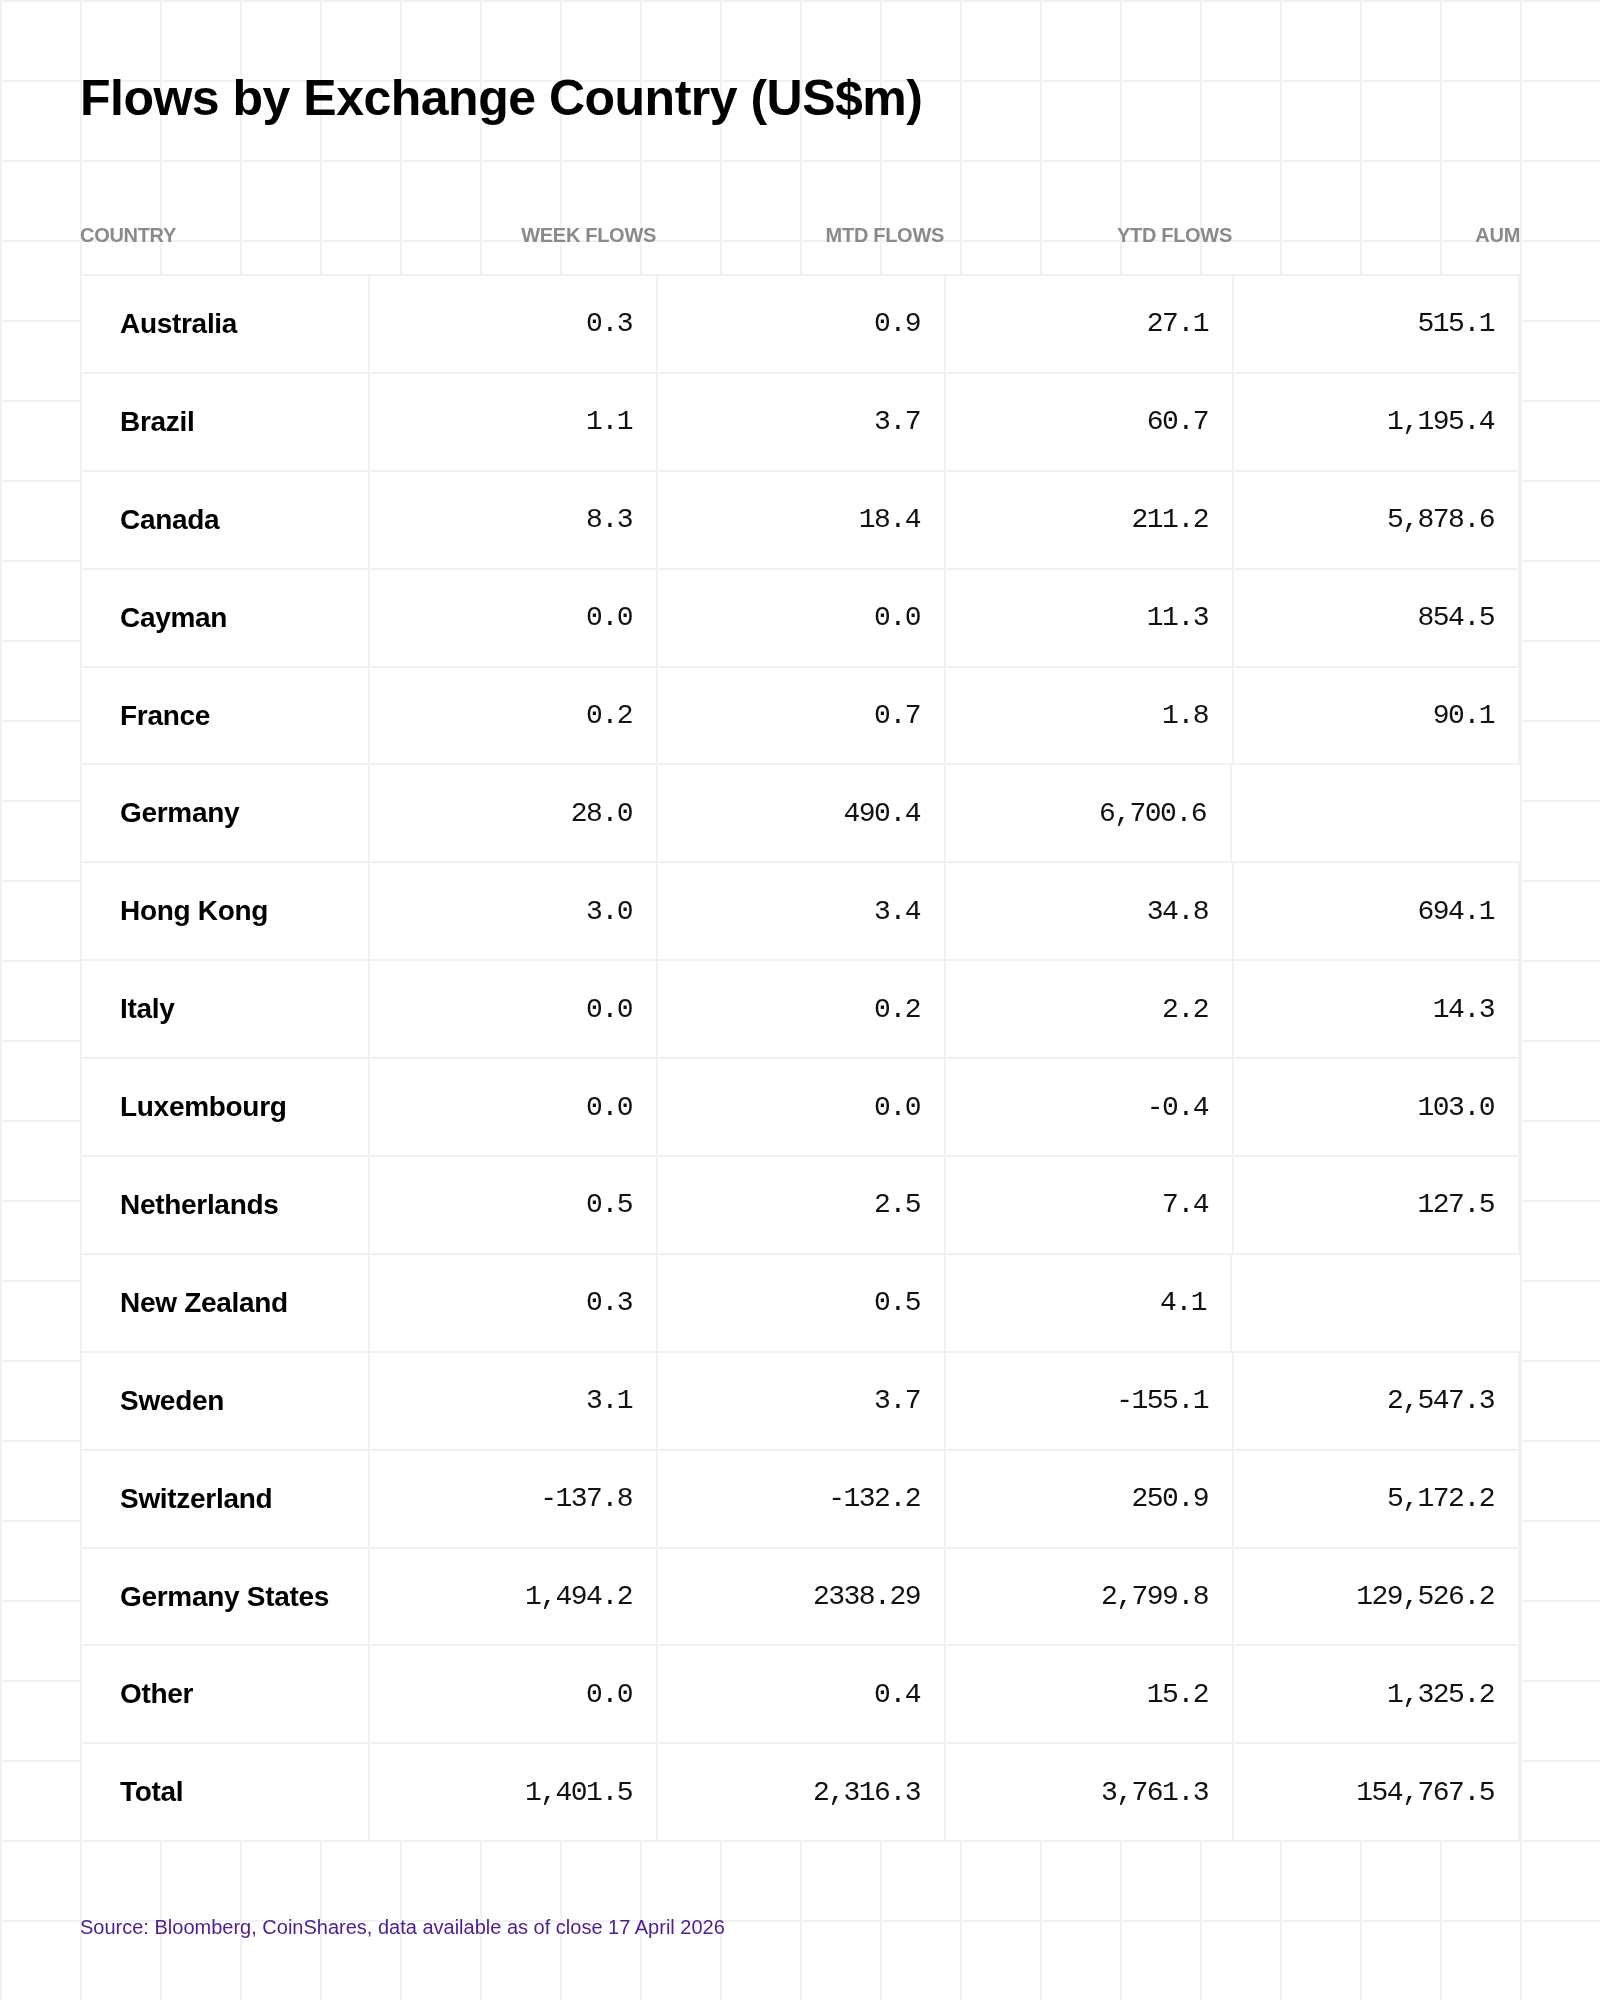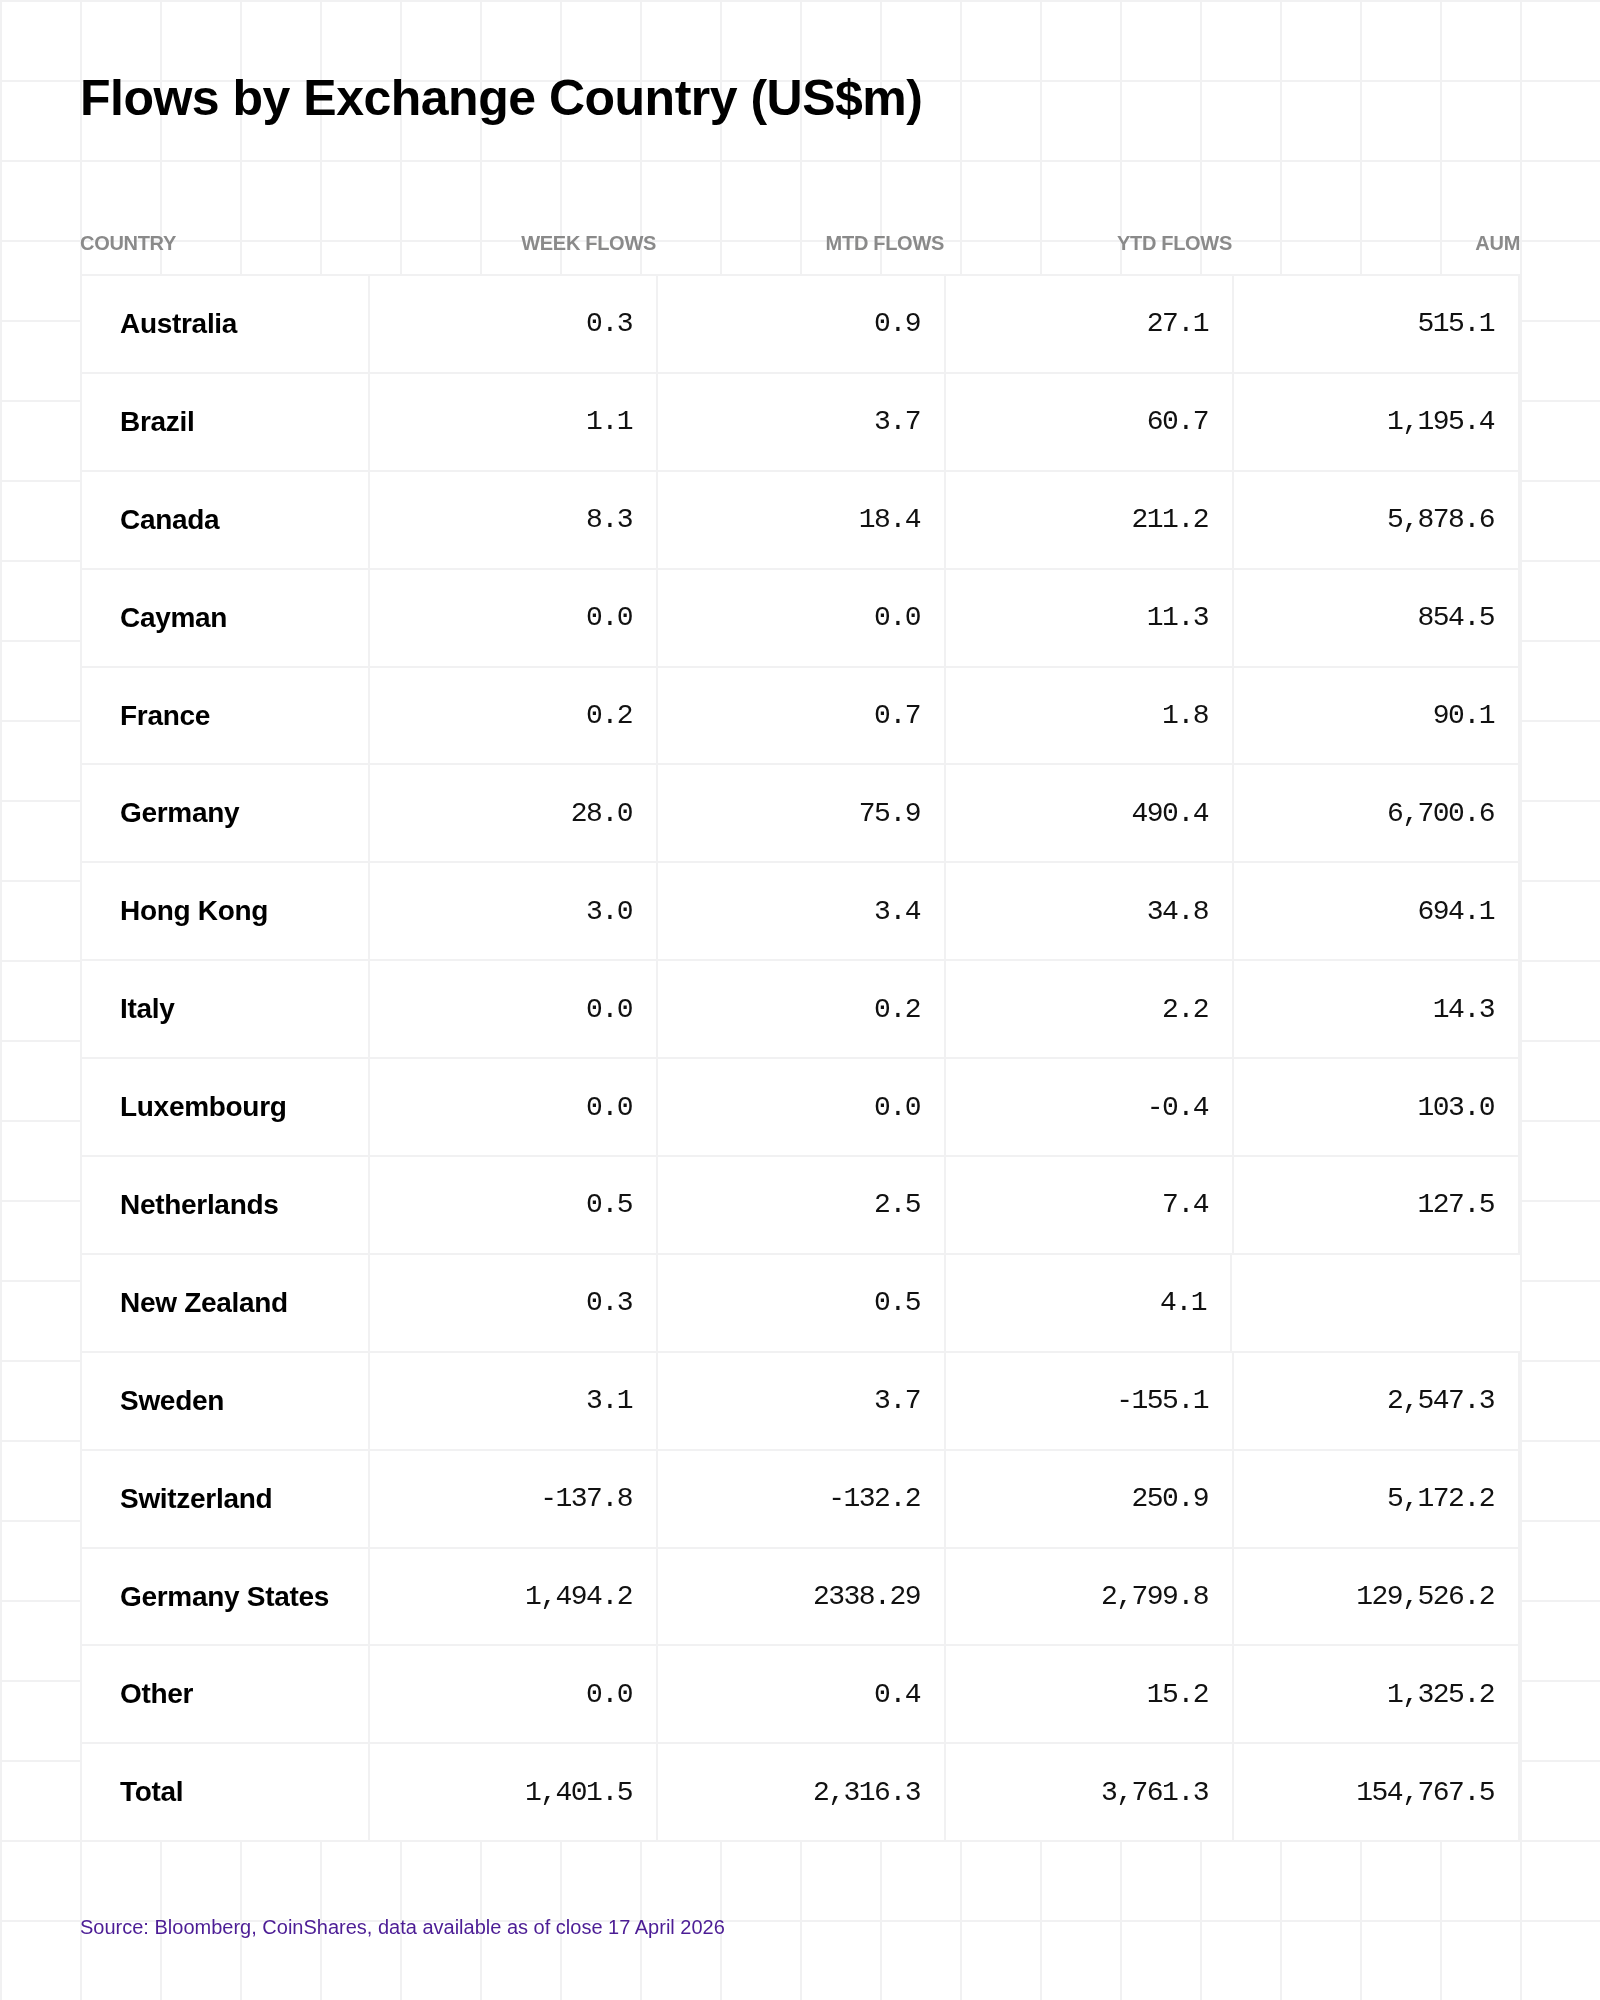--- a/index.html
+++ b/index.html
@@ -26,21 +26,21 @@
     font-weight: 700;
     font-size: 50px;
     letter-spacing: -0.5px;
     line-height: 60px;
     color: #000;
     white-space: nowrap;
   }
   .col-headers {
     position: absolute;
     left: 80px;
-    top: 230px;
+    top: 222px;
     width: 1440px;
     height: 26px;
     display: grid;
     grid-template-columns: 288px 288px 288px 288px 288px;
   }
   .col-header {
     font-family: "Liberation Sans", sans-serif;
     font-size: 20px;
     font-weight: 700;
     color: #8a8a8a;
@@ -145,21 +145,20 @@
     <div class="row">
       <div class="cell name">France</div>
       <div class="cell num">0.2</div>
       <div class="cell num">0.7</div>
       <div class="cell num">1.8</div>
       <div class="cell num">90.1</div>
     </div>
     <div class="row">
       <div class="cell name">Germany</div>
       <div class="cell num">28.0</div>
-      <div class="cell num">75.9</div>
       <div class="cell num">490.4</div>
       <div class="cell num">6,700.6</div>
     </div>
     <div class="row">
       <div class="cell name">Hong Kong</div>
       <div class="cell num">3.0</div>
       <div class="cell num">3.4</div>
       <div class="cell num">34.8</div>
       <div class="cell num">694.1</div>
     </div>

